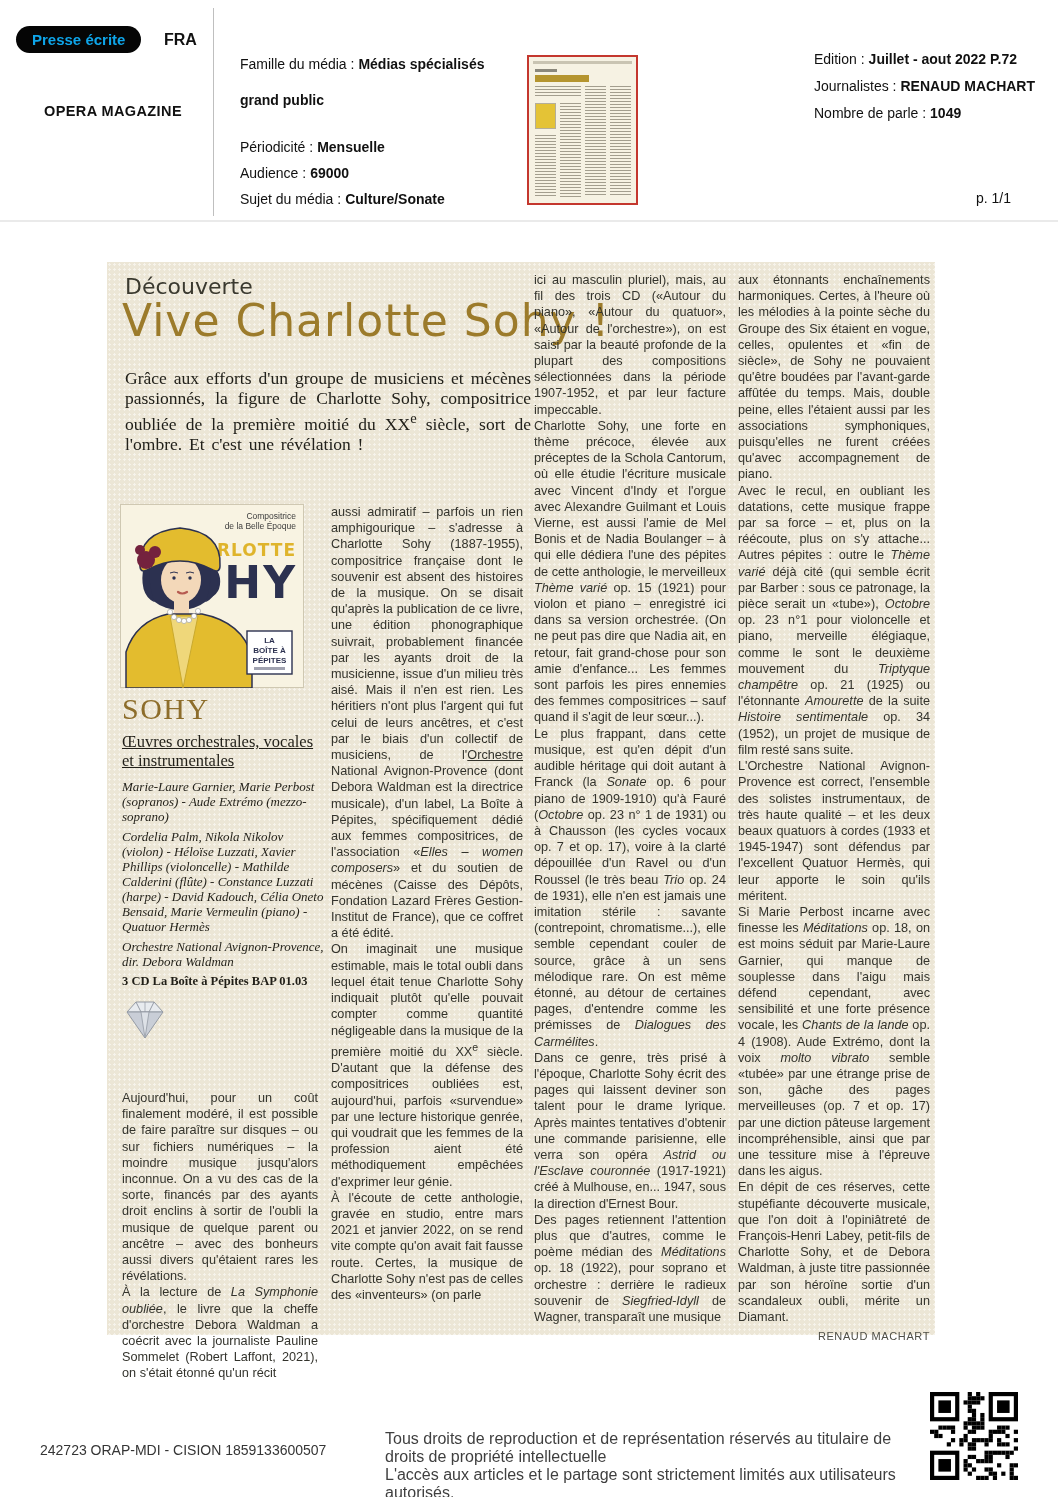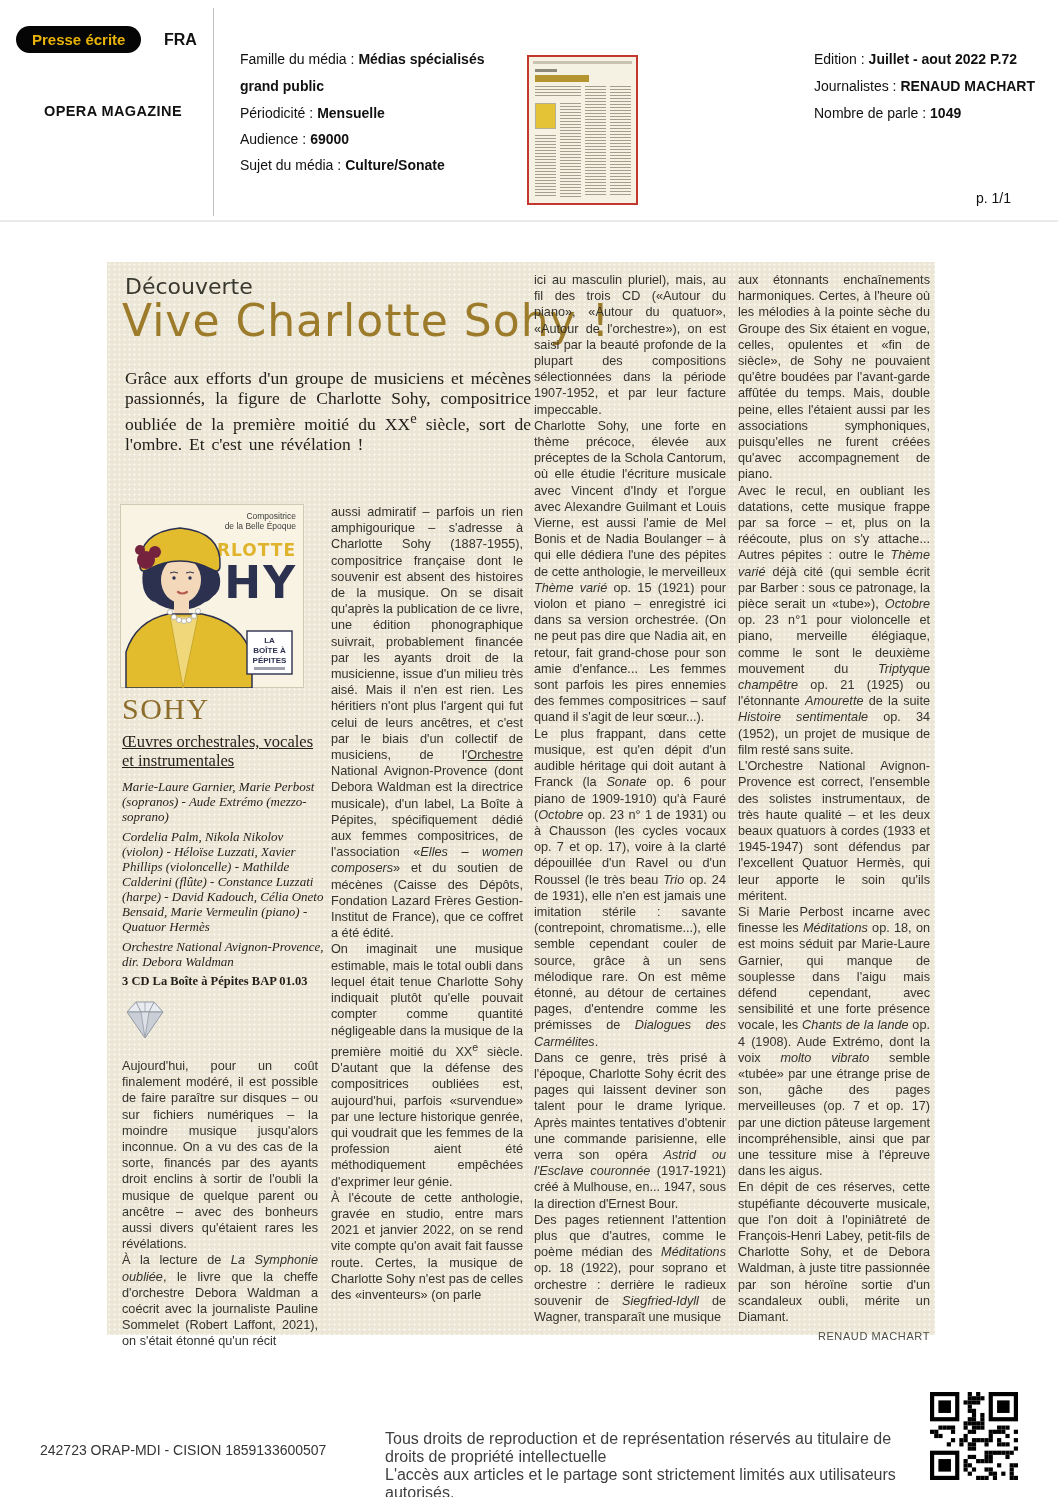--- a/index.html
+++ b/index.html
@@ -1,27 +1,27 @@
 <!DOCTYPE html>
 <html lang="fr"><head>
 <meta charset="utf-8">
 <style>
   html,body{margin:0;padding:0;background:#fff;}
   .page{position:relative;width:1058px;height:1497px;background:#fff;
         font-family:"Liberation Sans",sans-serif;color:#111;}
 
   
-  .badge{position:absolute;left:16px;top:26px;background:#050505;color:#eab308;
+  .badge{position:absolute;left:16px;top:26px;background:#050505;color:#0ea5e9;
          font-weight:bold;font-size:15px;padding:5px 16px;border-radius:17px;}
   .country{position:absolute;left:164px;top:31px;font-weight:bold;font-size:16px;}
   .source{position:absolute;left:44px;top:103px;font-weight:bold;font-size:14.5px;letter-spacing:.4px;}
   .vline{position:absolute;left:213px;top:8px;width:1px;height:208px;background:#bfbfbf;}
   .info-block{position:absolute;left:240px;top:46px;width:274px;font-size:14px;}
   .info-block p{margin:0;line-height:26px;}
-  .info-block p.family{line-height:27px;margin-bottom:0;}
+  .info-block p.family{line-height:36px;margin-bottom:16px;}
   .info-block strong,.edition-block strong{margin-left:4px;}
   .edition-block{position:absolute;left:814px;top:46px;width:240px;font-size:14px;}
   .edition-block p{margin:0;line-height:27px;}
   .page-indicator{position:absolute;left:976px;top:190px;font-size:14px;}
   .hrule{position:absolute;left:0;top:220px;width:1058px;height:2px;background:#eaeaea;}
 
   
   .thumb{position:absolute;left:527px;top:55px;width:111px;height:150px;
          background:#f6f2e3;border:2px solid #c4372e;box-sizing:border-box;}
   .thumb .t-head{position:absolute;left:4px;top:4px;width:99px;height:3px;background:#c9c4b2;}
@@ -57,21 +57,21 @@
         font-size:30px;color:#8d6d2b;letter-spacing:1.5px;}
   .subtitle{font-family:"Liberation Serif",serif;font-size:16.5px;line-height:19px;margin-bottom:9px;text-decoration:underline;}
   .performers{font-family:"Liberation Serif",serif;font-style:italic;font-size:13px;line-height:15px;}
   .performers p{margin:0 0 5px 0;}
   .cdref{font-family:"Liberation Serif",serif;font-weight:bold;font-size:12.5px;margin-top:3px;}
   .diamond{margin-top:10px;}
 
   .col{position:absolute;font-size:12.7px;line-height:16.2px;color:#33332c;}
   .col p{margin:0;text-align:justify;}
   .col em{font-style:italic;}
-  .col1{left:15px;top:796px;width:196px;}
+  .col1{left:15px;top:828px;width:196px;}
   .col2{left:224px;top:242px;width:192px;}
   .col3{left:427px;top:10px;width:192px;}
   .col4{left:631px;top:10px;width:192px;}
   .byline{text-align:right;font-size:11px;letter-spacing:.6px;color:#4e4e46;margin-top:3px;}
 
   
   .ref{position:absolute;left:40px;top:1442px;font-size:14px;color:#353535;}
   .rights{position:absolute;left:385px;top:1430px;width:545px;font-size:16px;
           line-height:18px;color:#3f3f3f;}
   .qr{position:absolute;left:930px;top:1392px;width:88px;height:88px;}

